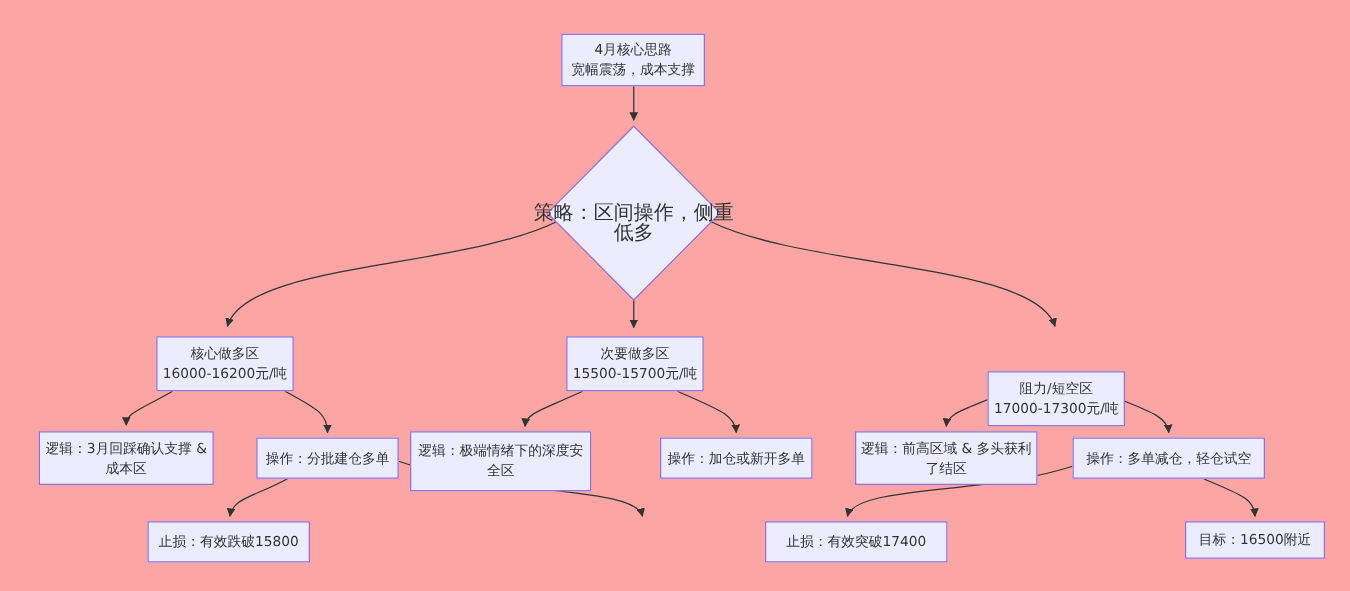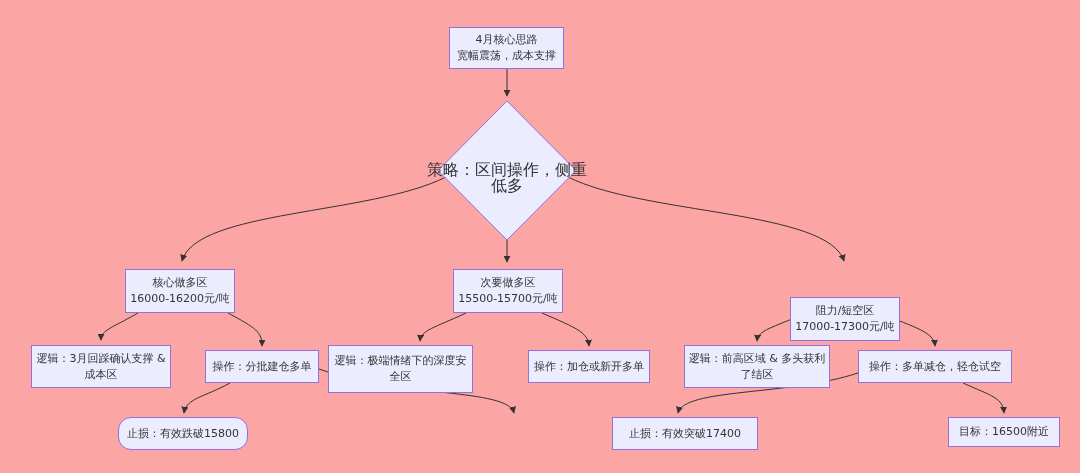--- a/index.html
+++ b/index.html
@@ -45,21 +45,21 @@
   #n-root             { left:449px; top:27px;  width:115px; height:42px; }
   #n-core-zone        { left:125px; top:269px; width:110px; height:44px; }
   #n-secondary-zone   { left:453px; top:269px; width:110px; height:44px; }
   #n-resistance-zone  { left:790px; top:269px; width:110px; height:44px;margin-top:28px; }
   #n-core-logic       { left:31px;  top:345px; width:140px; height:43px; }
   #n-core-action      { left:205px; top:350px; width:114px; height:33px; }
   #n-secondary-logic  { left:328px; top:345px; width:145px; height:48px; }
   #n-secondary-action { left:528px; top:350px; width:122px; height:33px; }
   #n-resistance-logic { left:684px; top:345px; width:146px; height:43px; }
   #n-resistance-action{ left:858px; top:350px; width:154px; height:33px; }
-  #n-core-stop        { left:118px; top:417px; width:130px; height:33px;border-radius:13px; }
+  #n-core-stop        { left:118px; top:417px; width:130px; height:33px; }
   #n-first-target     { left:454px; top:417px; width:139px; height:33px; }
   #n-resistance-stop  { left:612px; top:417px; width:146px; height:33px; }
   #n-short-target     { left:948px; top:417px; width:112px; height:30px; }
 </style>
 </head>
 <body>
 
 <div id="canvas">
 
   <svg id="edges" viewBox="0 0 1080 473" xmlns="http://www.w3.org/2000/svg">

